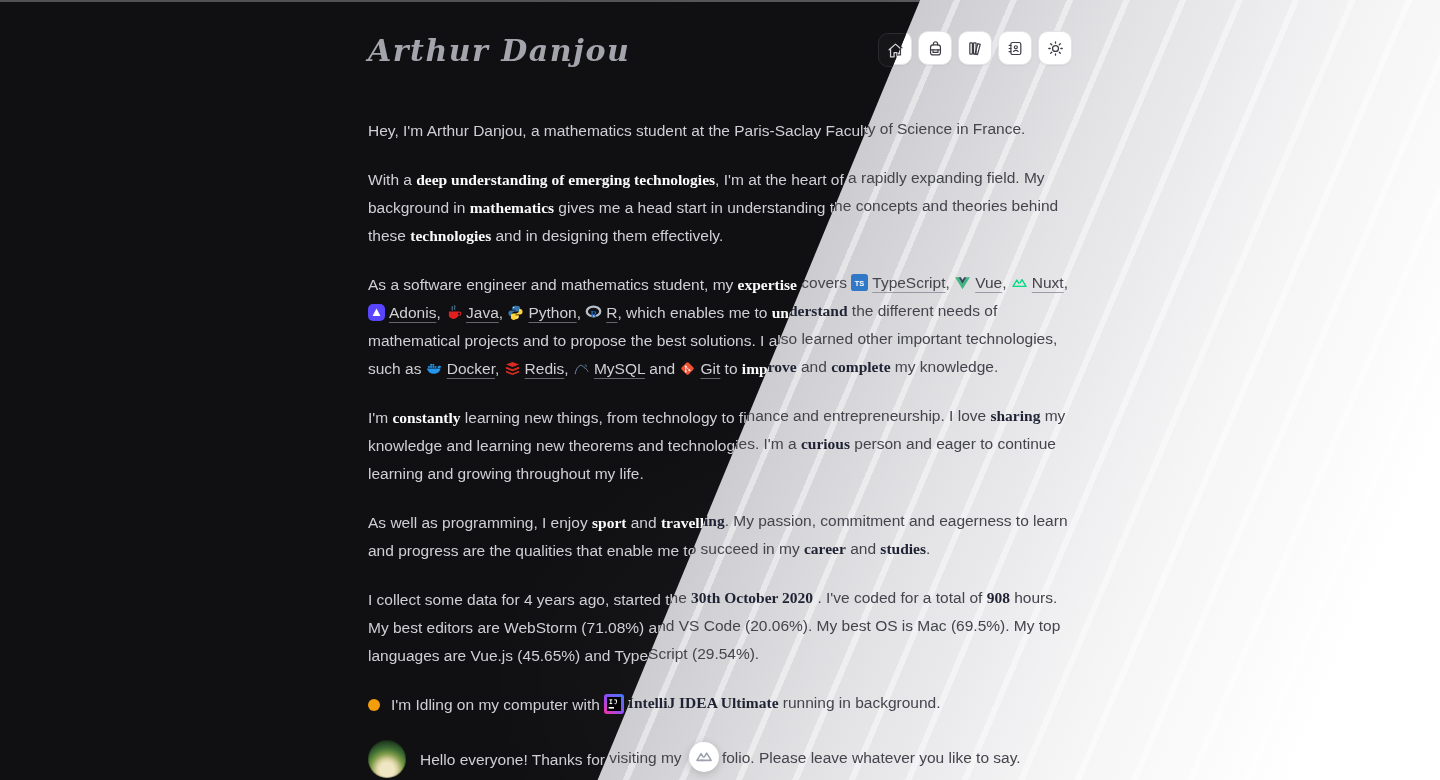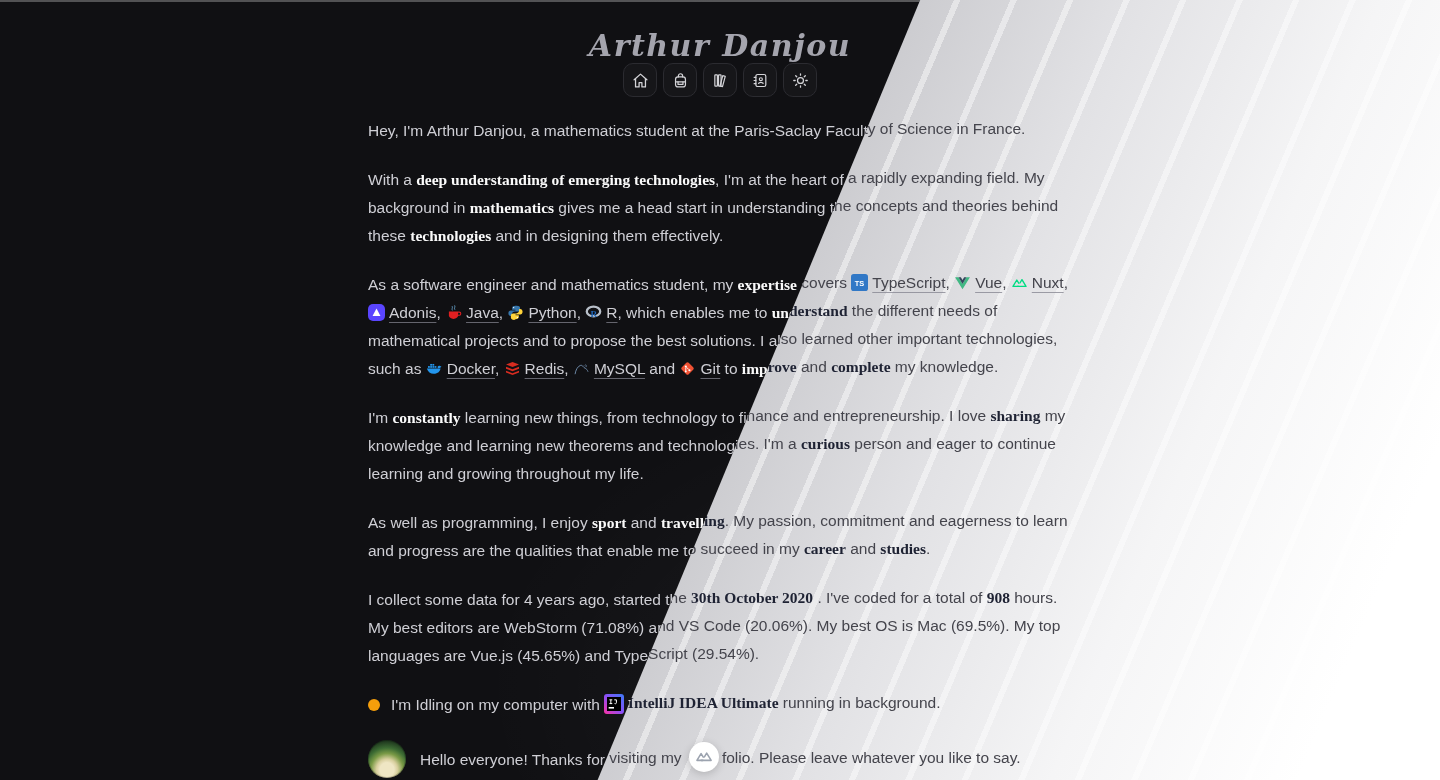--- a/index.html
+++ b/index.html
@@ -23,21 +23,21 @@
       radial-gradient(900px 520px at 72% 88%, rgba(255,255,255,0.055), rgba(255,255,255,0) 62%),
       radial-gradient(700px 420px at 95% 35%, rgba(255,255,255,0.035), rgba(255,255,255,0) 60%),
       #101013;
     color:#cfcfd5;
     clip-path:polygon(0 0, 63.9% 0, 41.5% 100%, 0 100%);
     pointer-events:none;
     border-top:2px solid rgba(255,255,255,0.28);
     box-sizing:border-box;
   }
   .container{width:704px;margin:0 auto;position:relative;}
-  .site-header{display:flex;justify-content:space-between;align-items:center;padding-top:26px;height:44px;flex-direction:column;}
+  .site-header{display:flex;justify-content:space-between;align-items:center;padding-top:26px;height:44px;}
   .site-title{
     font-family:"DejaVu Serif","Liberation Serif",serif;
     font-style:italic;font-weight:600;font-size:30px;letter-spacing:1.5px;
   }
   .light .site-title{color:#5a5a63;}
   .dark .site-title{color:#a4a4ad;}
   .nav-row{display:flex;gap:6px;}
   .nav-btn{
     width:34px;height:34px;border-radius:10px;
     display:flex;align-items:center;justify-content:center;

